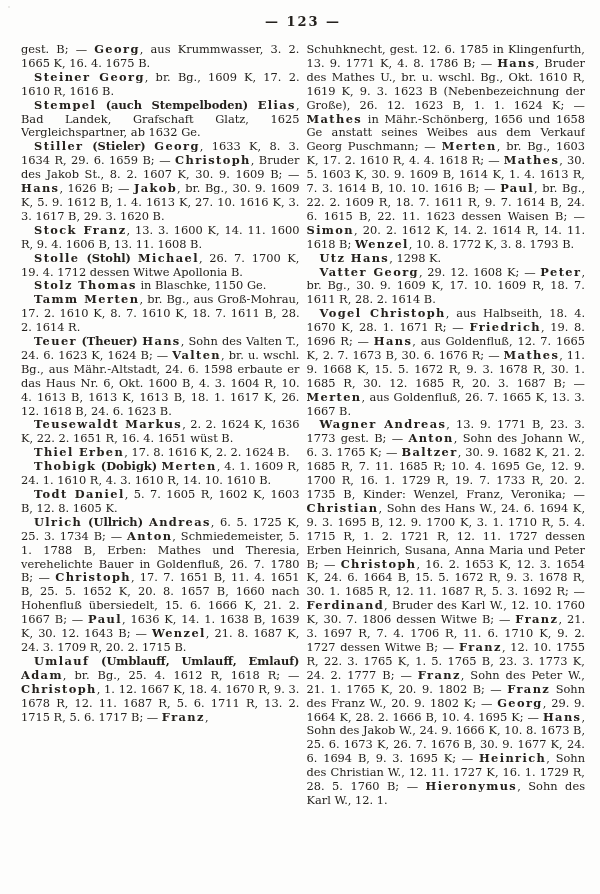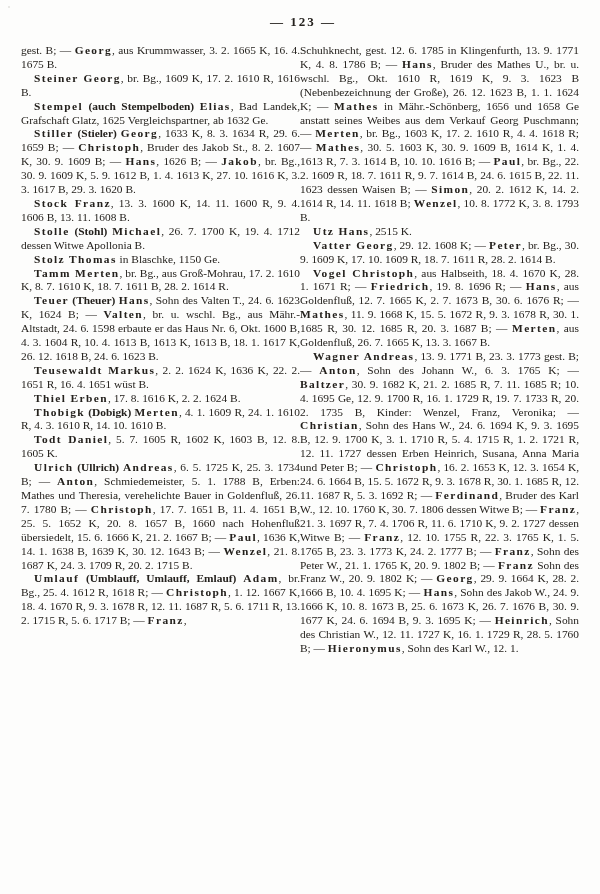--- a/index.html
+++ b/index.html
@@ -12,21 +12,20 @@
     color: #24211d;
     overflow: hidden;
   }
   .page {
     position: relative;
     box-sizing: border-box;
     width: 600px;
     height: 688px;
     padding: 12px 15px 8px 21px;
     background: #fdfdfc;
-    font-family: Liberation Serif, serif;
   }
   
   .page::after {
     content: "";
     position: absolute;
     left: 8px; top: 6px;
     width: 2px; height: 2px;
     border-radius: 50%;
     background: #e2e1de;
     box-shadow: 62px 71px 0 #e6e5e2, 310px 36px 0 #eceb e8, 540px 120px 0 #e8e7e4,
@@ -36,20 +35,21 @@
   }
   .header {
     text-align: center;
     font-size: 13px;
     font-weight: bold;
     letter-spacing: 2px;
     margin: 2px 0 14px 0;
   }
   .cols {
     display: flex;
+    gap: 7px;
   }
   .col {
     box-sizing: border-box;
     width: 279px;
     height: 838px;
     overflow: hidden;
     text-align: justify;
     font-size: 11.4px;
     line-height: 13.9px;
     hyphens: auto;
@@ -91,19 +91,19 @@
         <p class="para"><span class="name">Teuer</span><span class="bold"> (Theuer) </span><span class="name">Hans</span><span class="plain">, Sohn des Valten T., 24. 6. 1623 K, 1624 B; — </span><span class="name">Valten</span><span class="plain">, br. u. wschl. Bg., aus Mähr.-Altstadt, 24. 6. 1598 erbaute er das Haus Nr. 6, Okt. 1600 B, 4. 3. 1604 R, 10. 4. 1613 B, 1613 K, 1613 B, 18. 1. 1617 K, 26. 12. 1618 B, 24. 6. 1623 B.</span></p>
         <p class="para"><span class="name">Teusewaldt Markus</span><span class="plain">, 2. 2. 1624 K, 1636 K, 22. 2. 1651 R, 16. 4. 1651 wüst B.</span></p>
         <p class="para"><span class="name">Thiel Erben</span><span class="plain">, 17. 8. 1616 K, 2. 2. 1624 B.</span></p>
         <p class="para"><span class="name">Thobigk</span><span class="bold"> (Dobigk) </span><span class="name">Merten</span><span class="plain">, 4. 1. 1609 R, 24. 1. 1610 R, 4. 3. 1610 R, 14. 10. 1610 B.</span></p>
         <p class="para"><span class="name">Todt Daniel</span><span class="plain">, 5. 7. 1605 R, 1602 K, 1603 B, 12. 8. 1605 K.</span></p>
         <p class="para"><span class="name">Ulrich</span><span class="bold"> (Ullrich) </span><span class="name">Andreas</span><span class="plain">, 6. 5. 1725 K, 25. 3. 1734 B; — </span><span class="name">Anton</span><span class="plain">, Schmiedemeister, 5. 1. 1788 B, Erben: Mathes und Theresia, verehelichte Bauer in Goldenfluß, 26. 7. 1780 B; — </span><span class="name">Christoph</span><span class="plain">, 17. 7. 1651 B, 11. 4. 1651 B, 25. 5. 1652 K, 20. 8. 1657 B, 1660 nach Hohenfluß übersiedelt, 15. 6. 1666 K, 21. 2. 1667 B; — </span><span class="name">Paul</span><span class="plain">, 1636 K, 14. 1. 1638 B, 1639 K, 30. 12. 1643 B; — </span><span class="name">Wenzel</span><span class="plain">, 21. 8. 1687 K, 24. 3. 1709 R, 20. 2. 1715 B.</span></p>
         <p class="para"><span class="name">Umlauf</span><span class="bold"> (Umblauff, Umlauff, Emlauf) </span><span class="name">Adam</span><span class="plain">, br. Bg., 25. 4. 1612 R, 1618 R; — </span><span class="name">Christoph</span><span class="plain">, 1. 12. 1667 K, 18. 4. 1670 R, 9. 3. 1678 R, 12. 11. 1687 R, 5. 6. 1711 R, 13. 2. 1715 R, 5. 6. 1717 B; — </span><span class="name">Franz</span><span class="plain">,</span></p>
       </div>
     <div class="col">
         <p class="para no-indent"><span class="plain">Schuhknecht, gest. 12. 6. 1785 in Klingenfurth, 13. 9. 1771 K, 4. 8. 1786 B; — </span><span class="name">Hans</span><span class="plain">, Bruder des Mathes U., br. u. wschl. Bg., Okt. 1610 R, 1619 K, 9. 3. 1623 B (Nebenbezeichnung der Große), 26. 12. 1623 B, 1. 1. 1624 K; — </span><span class="name">Mathes</span><span class="plain"> in Mähr.-Schönberg, 1656 und 1658 Ge anstatt seines Weibes aus dem Verkauf Georg Puschmann; — </span><span class="name">Merten</span><span class="plain">, br. Bg., 1603 K, 17. 2. 1610 R, 4. 4. 1618 R; — </span><span class="name">Mathes</span><span class="plain">, 30. 5. 1603 K, 30. 9. 1609 B, 1614 K, 1. 4. 1613 R, 7. 3. 1614 B, 10. 10. 1616 B; — </span><span class="name">Paul</span><span class="plain">, br. Bg., 22. 2. 1609 R, 18. 7. 1611 R, 9. 7. 1614 B, 24. 6. 1615 B, 22. 11. 1623 dessen Waisen B; — </span><span class="name">Simon</span><span class="plain">, 20. 2. 1612 K, 14. 2. 1614 R, 14. 11. 1618 B; </span><span class="name">Wenzel</span><span class="plain">, 10. 8. 1772 K, 3. 8. 1793 B.</span></p>
-        <p class="para"><span class="name">Utz Hans</span><span class="plain">, 2515 K.</span></p>
+        <p class="para"><span class="name">Utz Hans</span><span class="plain">, 1298 K.</span></p>
         <p class="para"><span class="name">Vatter Georg</span><span class="plain">, 29. 12. 1608 K; — </span><span class="name">Peter</span><span class="plain">, br. Bg., 30. 9. 1609 K, 17. 10. 1609 R, 18. 7. 1611 R, 28. 2. 1614 B.</span></p>
         <p class="para"><span class="name">Vogel Christoph</span><span class="plain">, aus Halbseith, 18. 4. 1670 K, 28. 1. 1671 R; — </span><span class="name">Friedrich</span><span class="plain">, 19. 8. 1696 R; — </span><span class="name">Hans</span><span class="plain">, aus Goldenfluß, 12. 7. 1665 K, 2. 7. 1673 B, 30. 6. 1676 R; — </span><span class="name">Mathes</span><span class="plain">, 11. 9. 1668 K, 15. 5. 1672 R, 9. 3. 1678 R, 30. 1. 1685 R, 30. 12. 1685 R, 20. 3. 1687 B; — </span><span class="name">Merten</span><span class="plain">, aus Goldenfluß, 26. 7. 1665 K, 13. 3. 1667 B.</span></p>
         <p class="para"><span class="name">Wagner Andreas</span><span class="plain">, 13. 9. 1771 B, 23. 3. 1773 gest. B; — </span><span class="name">Anton</span><span class="plain">, Sohn des Johann W., 6. 3. 1765 K; — </span><span class="name">Baltzer</span><span class="plain">, 30. 9. 1682 K, 21. 2. 1685 R, 7. 11. 1685 R; 10. 4. 1695 Ge, 12. 9. 1700 R, 16. 1. 1729 R, 19. 7. 1733 R, 20. 2. 1735 B, Kinder: Wenzel, Franz, Veronika; — </span><span class="name">Christian</span><span class="plain">, Sohn des Hans W., 24. 6. 1694 K, 9. 3. 1695 B, 12. 9. 1700 K, 3. 1. 1710 R, 5. 4. 1715 R, 1. 2. 1721 R, 12. 11. 1727 dessen Erben Heinrich, Susana, Anna Maria und Peter B; — </span><span class="name">Christoph</span><span class="plain">, 16. 2. 1653 K, 12. 3. 1654 K, 24. 6. 1664 B, 15. 5. 1672 R, 9. 3. 1678 R, 30. 1. 1685 R, 12. 11. 1687 R, 5. 3. 1692 R; — </span><span class="name">Ferdinand</span><span class="plain">, Bruder des Karl W., 12. 10. 1760 K, 30. 7. 1806 dessen Witwe B; — </span><span class="name">Franz</span><span class="plain">, 21. 3. 1697 R, 7. 4. 1706 R, 11. 6. 1710 K, 9. 2. 1727 dessen Witwe B; — </span><span class="name">Franz</span><span class="plain">, 12. 10. 1755 R, 22. 3. 1765 K, 1. 5. 1765 B, 23. 3. 1773 K, 24. 2. 1777 B; — </span><span class="name">Franz</span><span class="plain">, Sohn des Peter W., 21. 1. 1765 K, 20. 9. 1802 B; — </span><span class="name">Franz</span><span class="plain"> Sohn des Franz W., 20. 9. 1802 K; — </span><span class="name">Georg</span><span class="plain">, 29. 9. 1664 K, 28. 2. 1666 B, 10. 4. 1695 K; — </span><span class="name">Hans</span><span class="plain">, Sohn des Jakob W., 24. 9. 1666 K, 10. 8. 1673 B, 25. 6. 1673 K, 26. 7. 1676 B, 30. 9. 1677 K, 24. 6. 1694 B, 9. 3. 1695 K; — </span><span class="name">Heinrich</span><span class="plain">, Sohn des Christian W., 12. 11. 1727 K, 16. 1. 1729 R, 28. 5. 1760 B; — </span><span class="name">Hieronymus</span><span class="plain">, Sohn des Karl W., 12. 1.</span></p>
       </div>
   </div>
 </div>
 
 </body></html>

